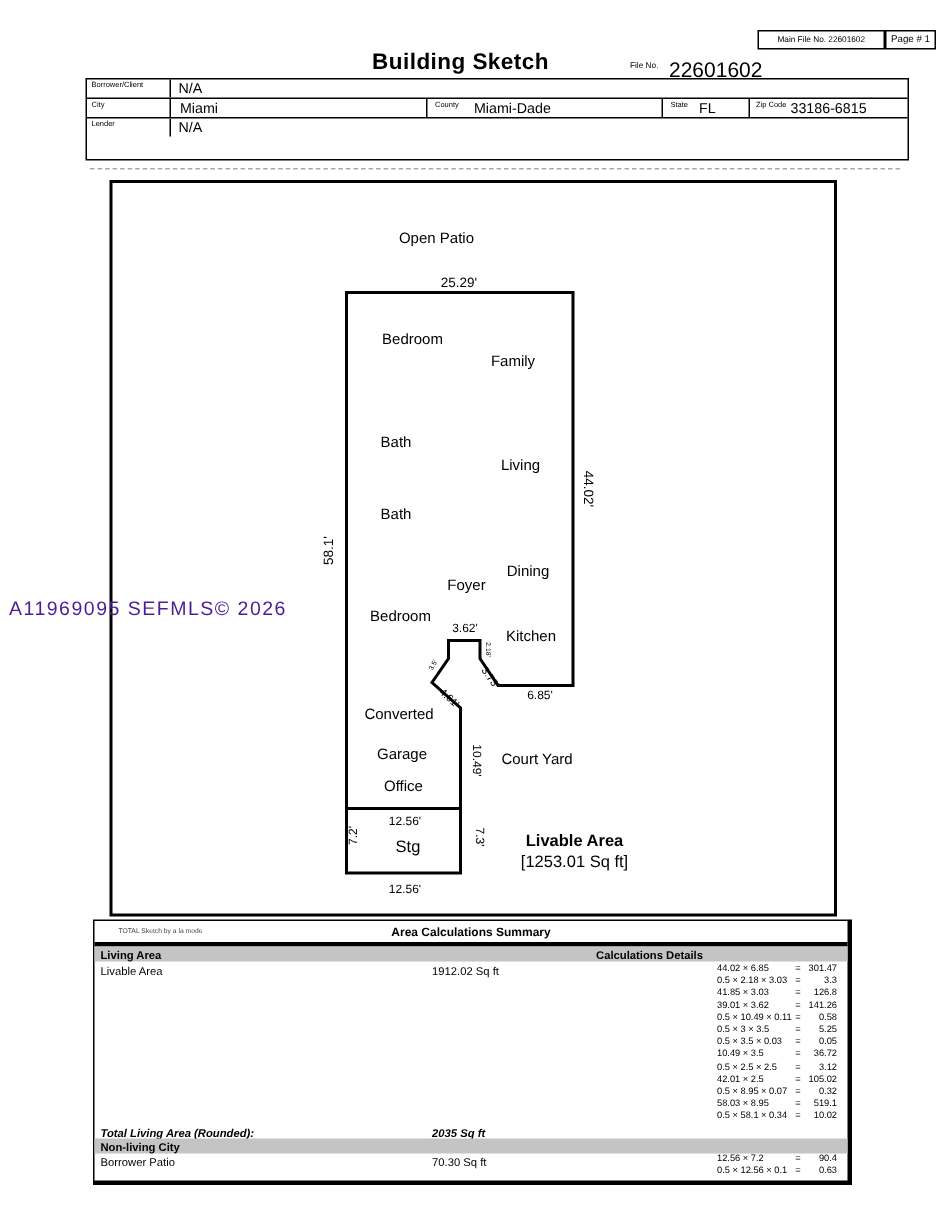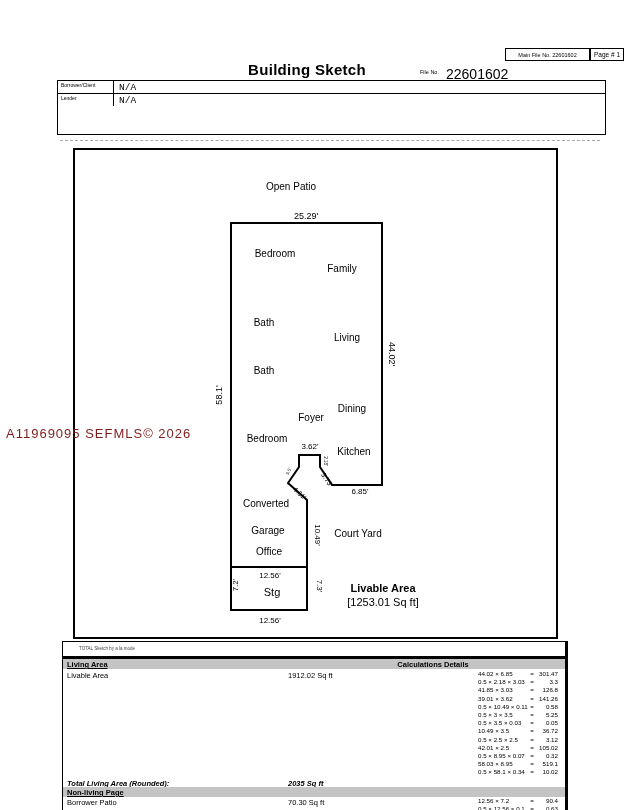--- a/index.html
+++ b/index.html
@@ -1,48 +1,48 @@
 <!DOCTYPE html>
 <html><head>
 <meta charset="utf-8">
 <style>
   html,body{margin:0;padding:0;background:#ffffff;}
   .page{position:relative;width:629px;height:810px;background:#fff;overflow:hidden;
         font-family:"Liberation Sans",sans-serif;color:#000;}
-  .abs{position:absolute;margin-top:28px;}
+  .abs{position:absolute;}
   .bx{border:1px solid #000;box-sizing:border-box;}
   
   .mainfile{left:505px;top:20px;width:85px;height:13px;font-size:5.5px;line-height:12px;text-align:center;}
   .pagebox{left:590px;top:20px;width:34px;height:13px;font-size:6.5px;line-height:12px;text-align:center;}
   
   .title{left:0;top:33px;width:614px;text-align:center;font-size:15px;font-weight:bold;letter-spacing:.3px;}
   .fileno-label{left:420px;top:41px;font-size:5.5px;}
   .fileno-value{left:446px;top:38px;font-size:14px;}
   
   .form{left:57px;top:52px;width:547px;height:53px;border:1px solid #000;box-sizing:content-box;}
   .frow{position:relative;height:12px;border-bottom:1px solid #000;}
   .frow:last-child{border-bottom:none;}
   .flabel{position:absolute;top:1px;font-size:5px;color:#000;}
-  .fvalue{position:absolute;top:1px;font-size:9.5px;white-space:nowrap;font-family:Liberation Mono, monospace;}
+  .fvalue{position:absolute;top:1px;font-size:9.5px;white-space:nowrap;}
   .vdiv{position:absolute;top:0;bottom:0;width:1px;background:#000;}
   .dashline{left:60px;top:112px;width:540px;border-top:1px dashed #a9a9a9;height:0;}
   
   .sketchbox{left:73px;top:120px;width:485px;height:491px;border:2px solid #000;box-sizing:border-box;background:#fff;}
-  .watermark{left:6px;top:398px;font-size:13px;color:#7f1d1d;letter-spacing:1px;white-space:nowrap;}
+  .watermark{left:6px;top:398px;font-size:13px;color:#4c1d95;letter-spacing:1px;white-space:nowrap;}
   svg text{fill:#000;font-family:"Liberation Sans",sans-serif;}
   
   .summary{left:62px;top:613px;width:502px;height:173px;border:1px solid #000;border-right:3px solid #000;border-bottom:3px solid #000;box-sizing:content-box;background:#fff;}
   .sum-inner{position:relative;width:100%;height:100%;}
   .vendor{position:absolute;left:16px;top:4px;font-size:4.5px;color:#444;}
   .sum-title{position:absolute;left:0;top:3px;width:100%;text-align:center;font-size:8px;font-weight:bold;}
   .thickdiv{position:absolute;left:0;top:14px;width:100%;height:3px;background:#000;}
   .band{position:absolute;left:0;width:100%;height:10px;background:#c4c4c4;}
   .band1{top:17px;}
   .band2{top:145px;}
-  .band-label{position:absolute;left:4px;top:1px;font-size:7.5px;font-weight:bold;text-decoration:underline;}
+  .band-label{position:absolute;left:4px;top:1px;font-size:7.5px;font-weight:bold;}
   .band-mid{position:absolute;left:280px;top:1px;width:180px;text-align:center;font-size:7.5px;font-weight:bold;}
   .rowlabel{position:absolute;font-size:7.5px;white-space:nowrap;}
   .bold{font-weight:bold;font-style:italic;}
   .calc-list{position:absolute;left:415px;width:80px;}
   .calc-row{display:grid;grid-template-columns:50px 8px 22px;height:8.2px;font-size:6.2px;line-height:8.2px;}
   .calc-expr{white-space:nowrap;}
   .calc-eq{text-align:center;}
   .calc-res{text-align:right;white-space:nowrap;}
 </style>
 </head>
@@ -55,20 +55,34 @@
 
   <div class="abs title">Building Sketch</div>
   <div class="abs fileno-label">File No.</div>
   <div class="abs fileno-value">22601602</div>
 
   <div class="abs form">
     <div class="frow">
       <span class="vdiv" style="left:55px"></span>
       <span class="flabel" style="left:3px">Borrower/Client</span>
       <span class="fvalue" style="left:61px">N/A</span>
+    </div>
+    <div class="frow">
+      <span class="vdiv" style="left:55px"></span>
+      <span class="vdiv" style="left:226px"></span>
+      <span class="vdiv" style="left:383px"></span>
+      <span class="vdiv" style="left:441px"></span>
+      <span class="flabel" style="left:3px">City</span>
+      <span class="fvalue" style="left:62px">Miami</span>
+      <span class="flabel" style="left:232px">County</span>
+      <span class="fvalue" style="left:258px">Miami-Dade</span>
+      <span class="flabel" style="left:389px">State</span>
+      <span class="fvalue" style="left:408px">FL</span>
+      <span class="flabel" style="left:446px">Zip Code</span>
+      <span class="fvalue" style="left:469px">33186-6815</span>
     </div>
     <div class="frow">
       <span class="vdiv" style="left:55px"></span>
       <span class="flabel" style="left:3px">Lender</span>
       <span class="fvalue" style="left:61px">N/A</span>
     </div>
   </div>
 
   <div class="abs dashline"></div>
 
@@ -111,20 +125,21 @@
       <text x="308" y="456" font-size="11" text-anchor="middle">[1253.01 Sq ft]</text>
       <text x="195" y="473" font-size="8" text-anchor="middle">12.56'</text>
     </svg>
   </div>
 
   <div class="abs watermark">A11969095 SEFMLS© 2026</div>
 
   <div class="abs summary">
     <div class="sum-inner">
       <div class="vendor">TOTAL Sketch by a la mode</div>
+      <div class="sum-title">Area Calculations Summary</div>
       <div class="thickdiv"></div>
 
       <div class="band band1">
         <span class="band-label">Living Area</span>
         <span class="band-mid">Calculations Details</span>
       </div>
 
       <span class="rowlabel" style="left:4px;top:29px">Livable Area</span>
       <span class="rowlabel" style="left:225px;top:29px">1912.02 Sq ft</span>
 
@@ -193,21 +208,21 @@
             <span class="calc-expr">0.5 × 58.1 × 0.34</span>
             <span class="calc-eq">=</span>
             <span class="calc-res">10.02</span>
           </div>
         </div>
 
       <span class="rowlabel bold" style="left:4px;top:137px">Total Living Area (Rounded):</span>
       <span class="rowlabel bold" style="left:225px;top:137px">2035 Sq ft</span>
 
       <div class="band band2">
-        <span class="band-label">Non-living Page</span>
+        <span class="band-label">Non-living City</span>
       </div>
 
       <span class="rowlabel" style="left:4px;top:156px">Borrower Patio</span>
       <span class="rowlabel" style="left:225px;top:156px">70.30 Sq ft</span>
 
       <div class="calc-list" style="top:155px">
           <div class="calc-row">
             <span class="calc-expr">12.56 × 7.2</span>
             <span class="calc-eq">=</span>
             <span class="calc-res">90.4</span>

